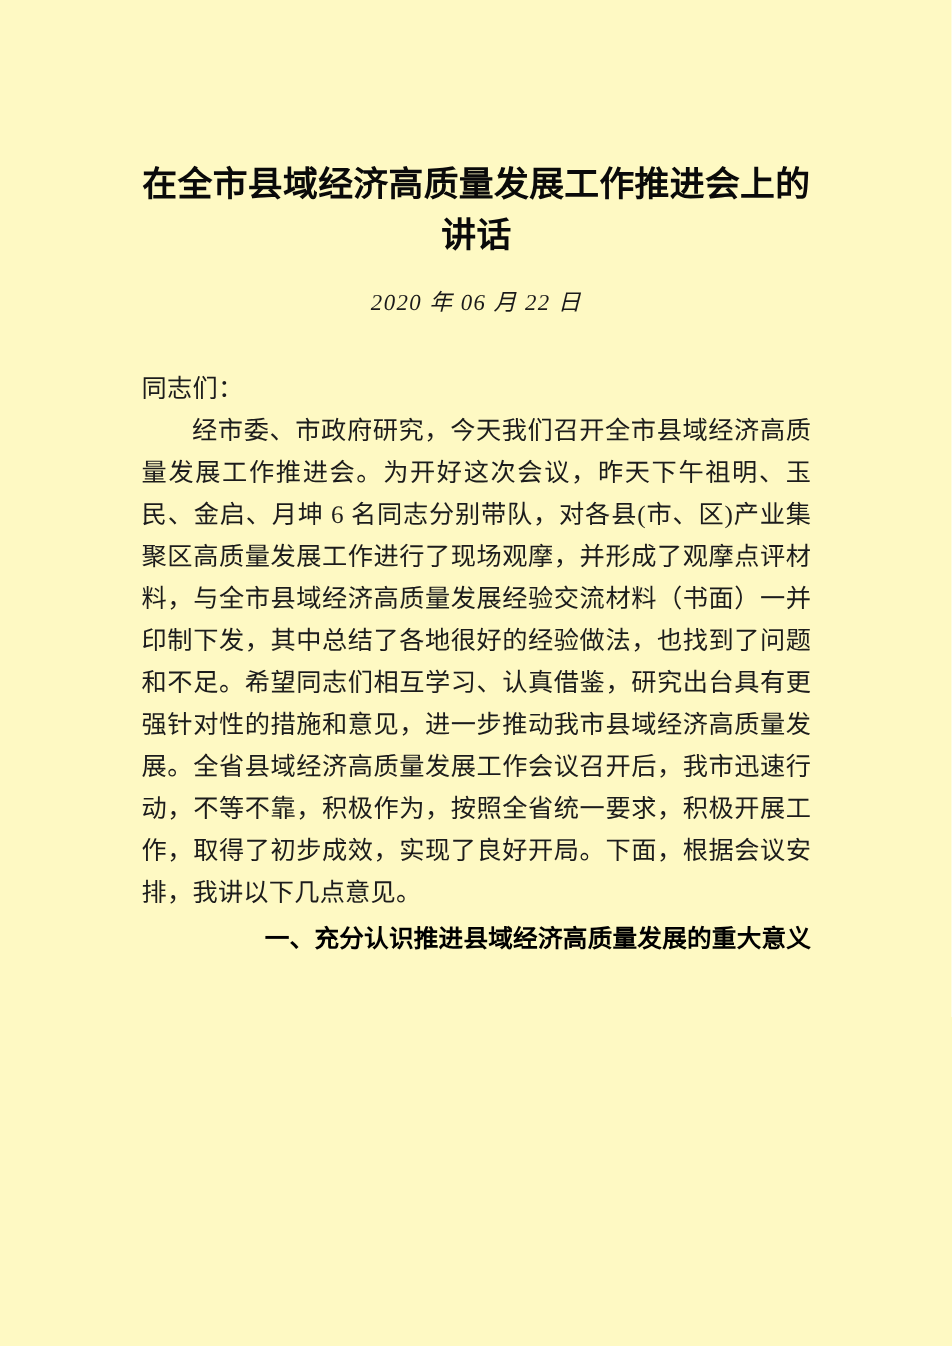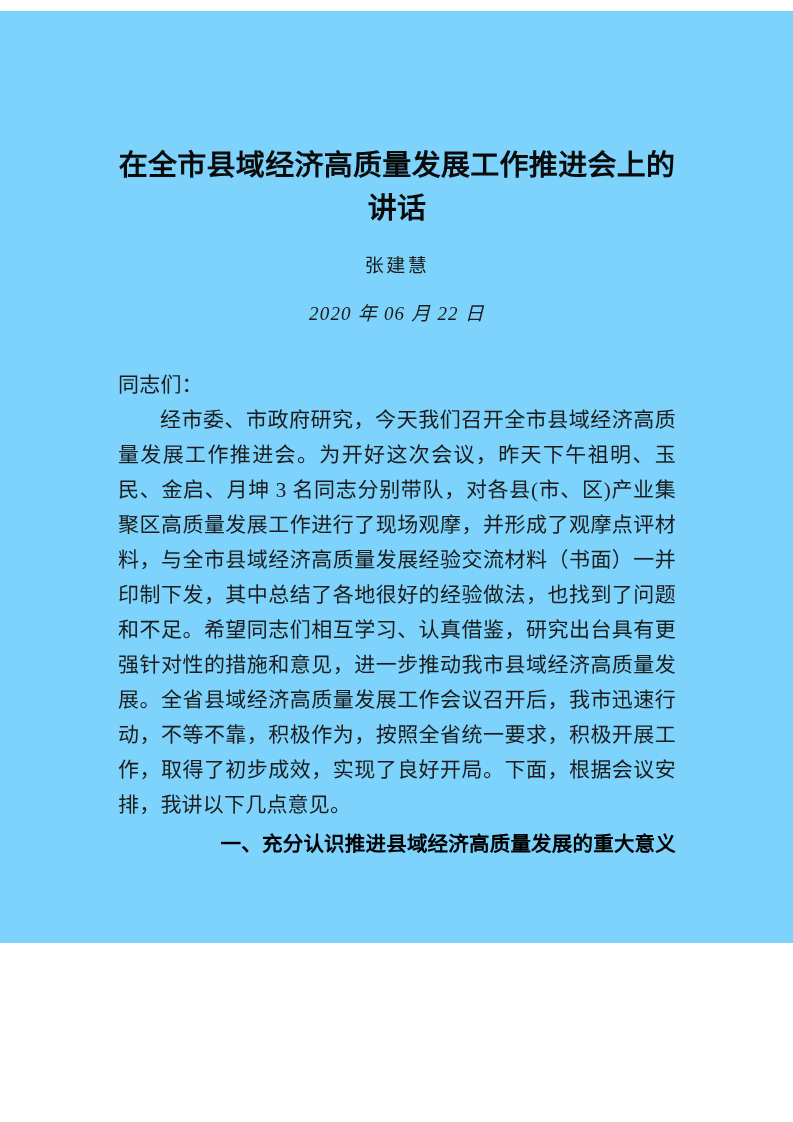--- a/index.html
+++ b/index.html
@@ -8,23 +8,23 @@
     padding: 0;
     background: #ffffff;
   }
   body {
     font-family: "Liberation Serif", "DejaVu Serif", serif;
     color: #000000;
   }
   .page {
     position: relative;
     width: 793px;
-    height: 932px;
-    margin: 11px auto;
-    background: #7dd3fc;
+    height: 1122px;
+    margin: 0 auto;
+    background: #fef9c3;
     overflow: hidden;
     box-sizing: border-box;
   }
   .content {
     position: absolute;
     left: 118px;
     top: 0;
     width: 558px;
   }
 
@@ -100,28 +100,27 @@
   }
 </style>
 </head>
 <body>
 
 <div class="page">
   <div class="content">
 
     <h1 class="doc-title">在全市县域经济高质量发展工作推进会上的讲话</h1>
 
-    <p class="doc-author">张建慧</p>
 
     <p class="doc-date">2020 年 06 月 22 日</p>
 
     <div class="body-block">
 
       <p class="para salutation">同志们：</p>
 
-      <p class="para indent">经市委、市政府研究，今天我们召开全市县域经济高质量发展工作推进会。为开好这次会议，昨天下午祖明、玉民、金启、月坤 3 名同志分别带队，对各县(市、区)产业集聚区高质量发展工作进行了现场观摩，并形成了观摩点评材料，与全市县域经济高质量发展经验交流材料（书面）一并印制下发，其中总结了各地很好的经验做法，也找到了问题和不足。希望同志们相互学习、认真借鉴，研究出台具有更强针对性的措施和意见，进一步推动我市县域经济高质量发展。全省县域经济高质量发展工作会议召开后，我市迅速行动，不等不靠，积极作为，按照全省统一要求，积极开展工作，取得了初步成效，实现了良好开局。下面，根据会议安排，我讲以下几点意见。</p>
+      <p class="para indent">经市委、市政府研究，今天我们召开全市县域经济高质量发展工作推进会。为开好这次会议，昨天下午祖明、玉民、金启、月坤 6 名同志分别带队，对各县(市、区)产业集聚区高质量发展工作进行了现场观摩，并形成了观摩点评材料，与全市县域经济高质量发展经验交流材料（书面）一并印制下发，其中总结了各地很好的经验做法，也找到了问题和不足。希望同志们相互学习、认真借鉴，研究出台具有更强针对性的措施和意见，进一步推动我市县域经济高质量发展。全省县域经济高质量发展工作会议召开后，我市迅速行动，不等不靠，积极作为，按照全省统一要求，积极开展工作，取得了初步成效，实现了良好开局。下面，根据会议安排，我讲以下几点意见。</p>
 
       <h2 class="section-heading">一、充分认识推进县域经济高质量发展的重大意义</h2>
 
 
     </div>
   </div>
 </div>
 
 </body></html>

